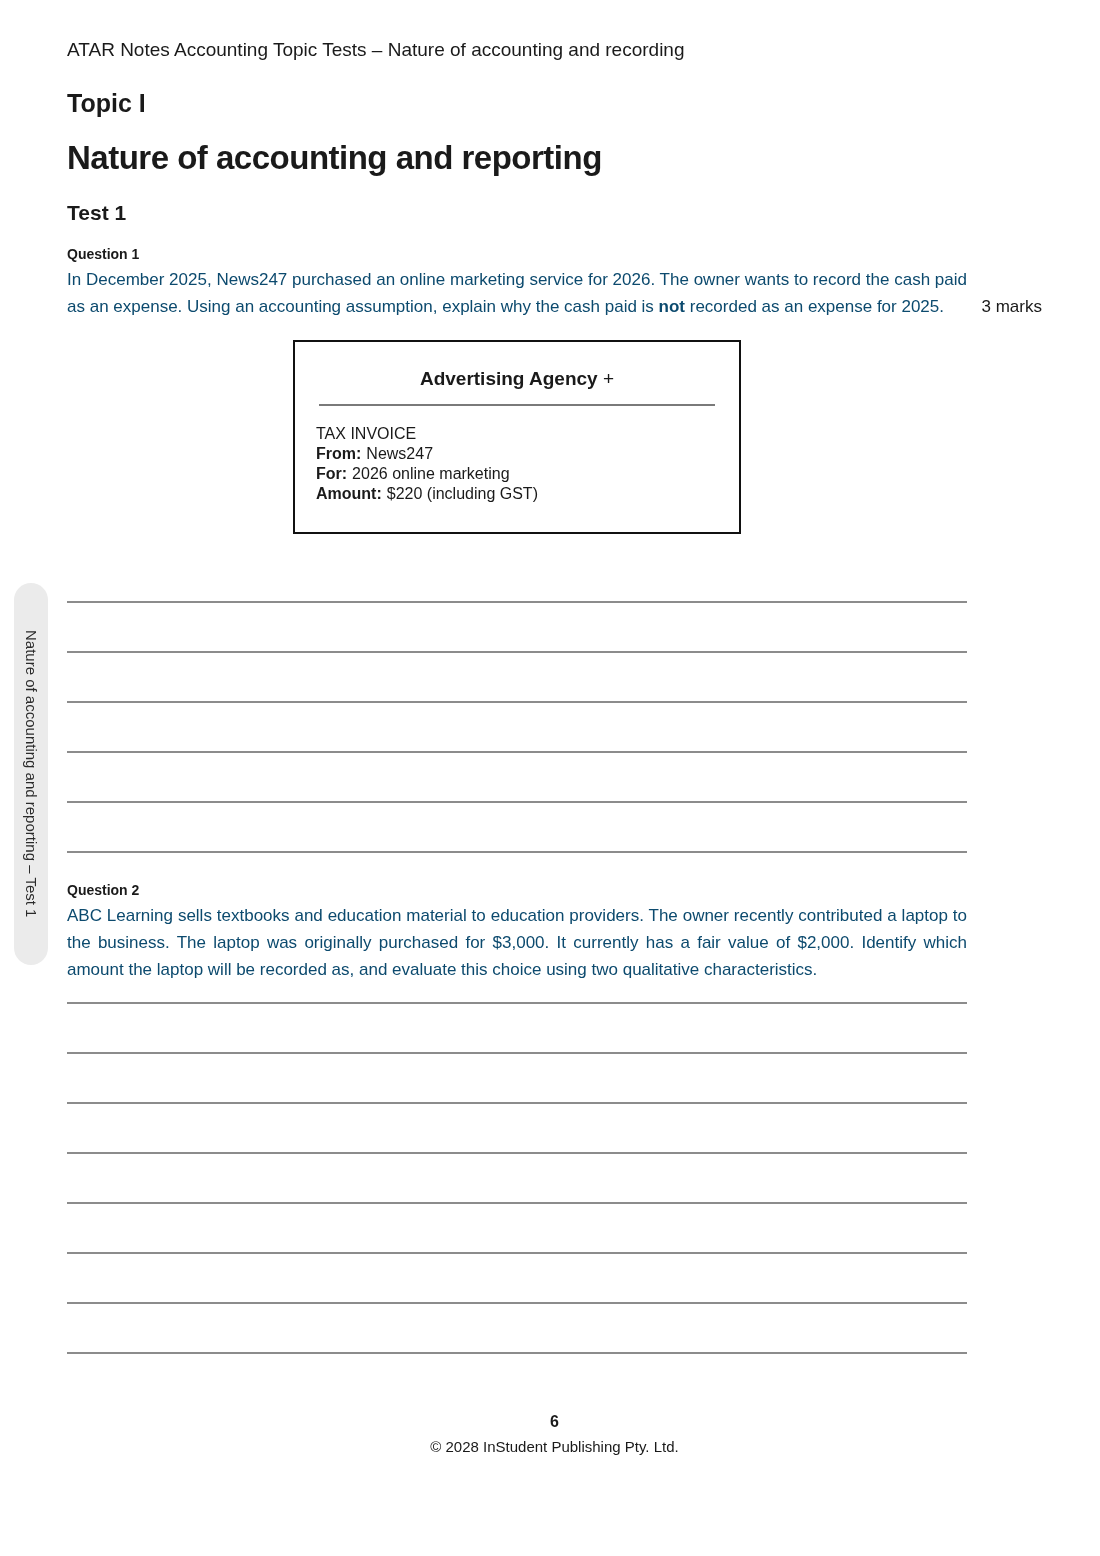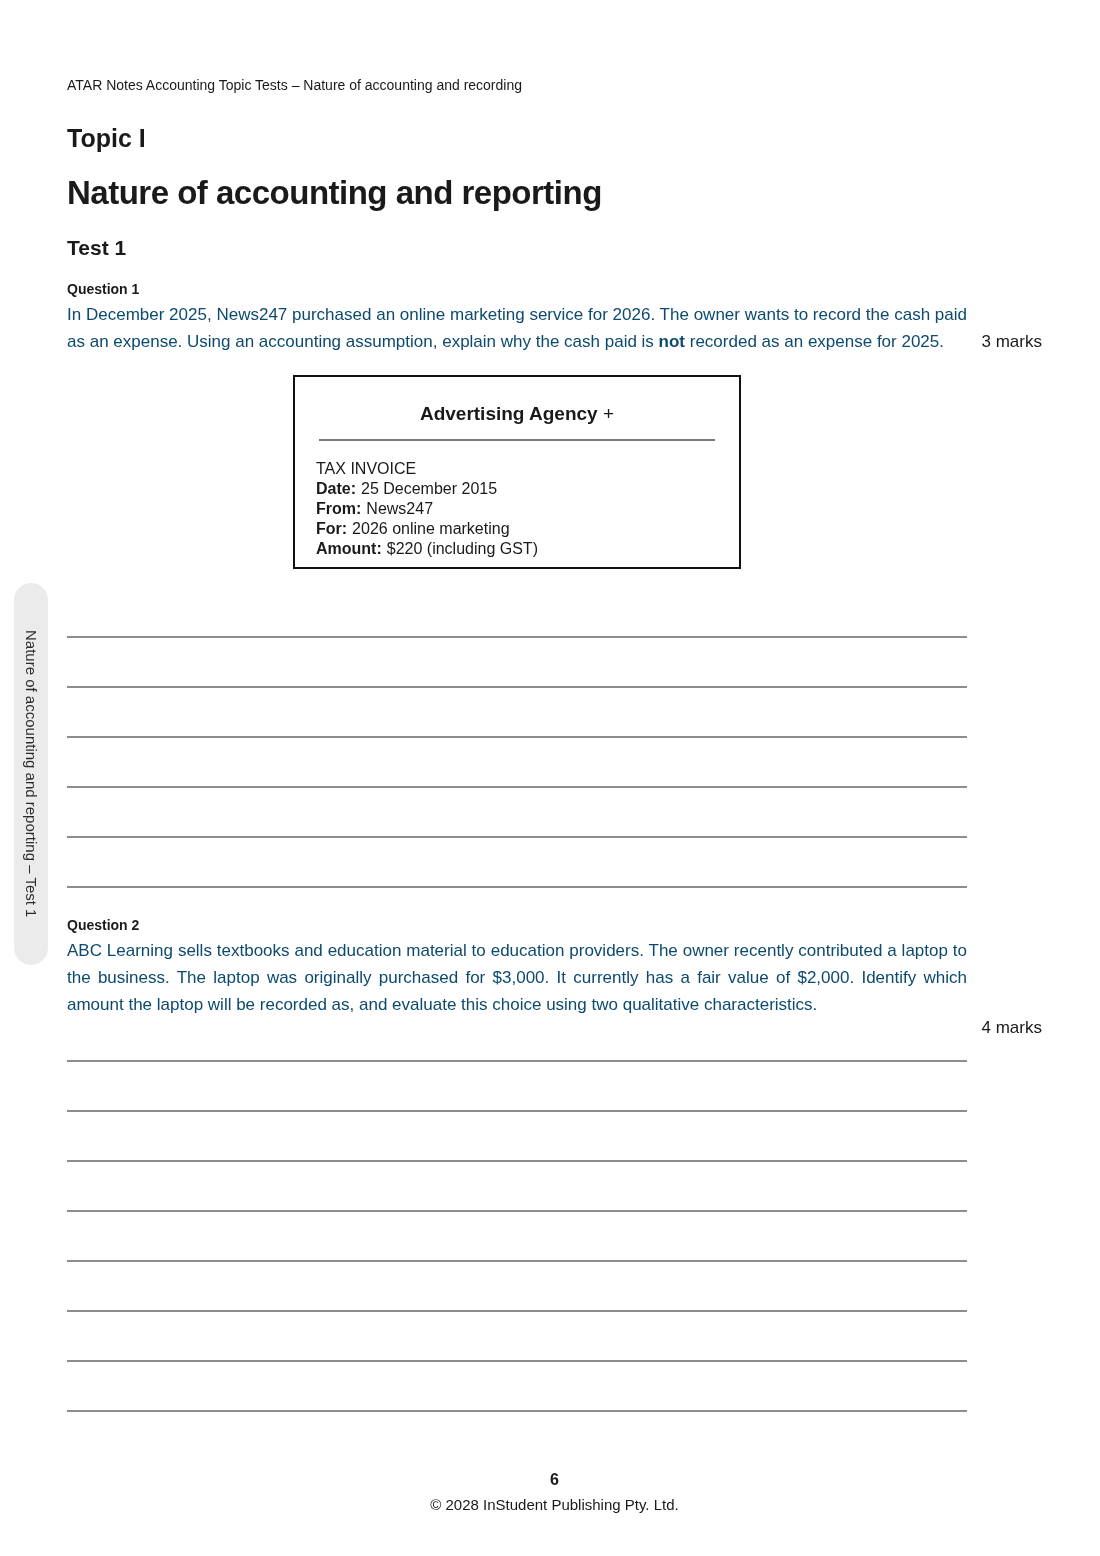--- a/index.html
+++ b/index.html
@@ -14,21 +14,21 @@
   }
   .page { position: relative; width: 1100px; height: 1556px; background: #ffffff; }
 
   .content {
     position: absolute;
     left: 67px; top: 0;
     width: 975px;
     padding-top: 40px;
   }
 
-  .doc-header { font-size: 14px; line-height: 20px; color: #1a1a1a; margin-top: 35px; }
+  .doc-header { font-size: 19px; line-height: 20px; color: #1a1a1a; }
 
   .topic-label { margin-top: 30px; font-size: 25px; line-height: 26px; font-weight: bold; }
   .main-title  { margin-top: 22px; font-size: 33px; line-height: 40px; font-weight: bold; letter-spacing: -0.5px; }
   .test-label  { margin-top: 22px; font-size: 21px; line-height: 26px; font-weight: bold; }
 
   .q-heading { margin-top: 16px; font-size: 14px; line-height: 24px; font-weight: bold; }
 
   .para-col { width: 900px; }
   .q-text {
     font-size: 17px;
@@ -124,21 +124,20 @@
     </div>
 
     <div class="marks-row overlap">3 marks</div>
 
     <div class="para-col">
       <div class="invoice-box">
         <div class="inv-title"><span>Advertising Agency</span> <span class="plus">+</span></div>
         <div class="inv-divider"></div>
         <div class="inv-details">
           <div class="inv-row">TAX INVOICE</div>
-          <div class="inv-row"><strong>Date:</strong><span>25 December 2015</span></div>
           <div class="inv-row"><strong>From:</strong><span>News247</span></div>
           <div class="inv-row"><strong>For:</strong><span>2026 online marketing</span></div>
           <div class="inv-row"><strong>Amount:</strong><span>$220 (including GST)</span></div>
         </div>
       </div>
     </div>
 
     <div class="answer-lines q1">
         <div class="answer-line"></div>
         <div class="answer-line"></div>
@@ -147,21 +146,20 @@
         <div class="answer-line"></div>
         <div class="answer-line"></div>
       </div>
 
     <div class="q-heading q2-heading">Question 2</div>
 
     <div class="para-col">
       <p class="q-text">ABC Learning sells textbooks and education material to education providers. The owner recently contributed a laptop to the business. The laptop was originally purchased for $3,000. It currently has a fair value of $2,000. Identify which amount the laptop will be recorded as, and evaluate this choice using two qualitative characteristics.</p>
     </div>
 
-    <div class="marks-row q2">4 marks</div>
 
     <div class="answer-lines q2">
         <div class="answer-line"></div>
         <div class="answer-line"></div>
         <div class="answer-line"></div>
         <div class="answer-line"></div>
         <div class="answer-line"></div>
         <div class="answer-line"></div>
         <div class="answer-line"></div>
         <div class="answer-line"></div>

